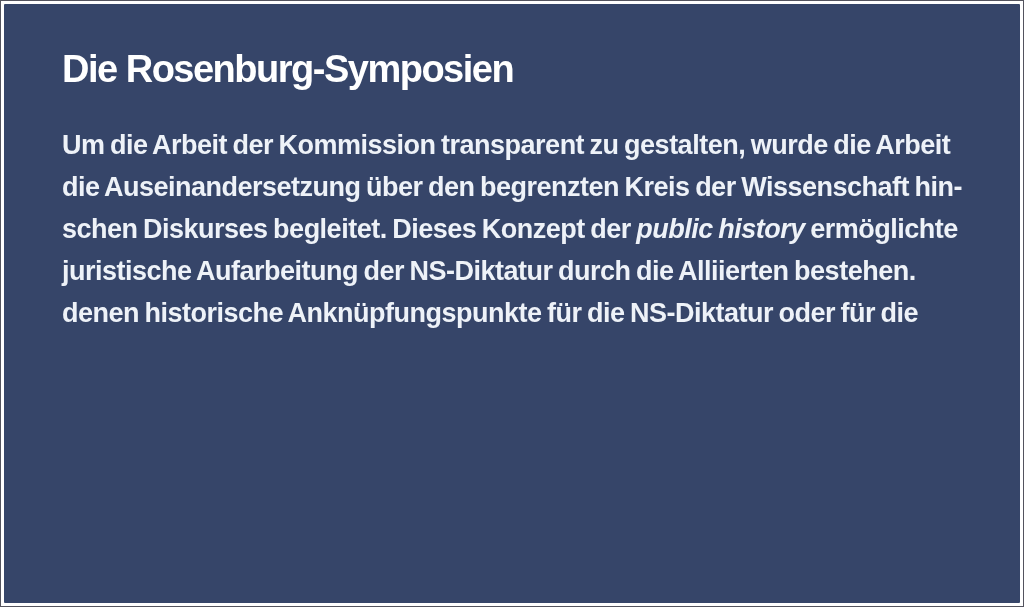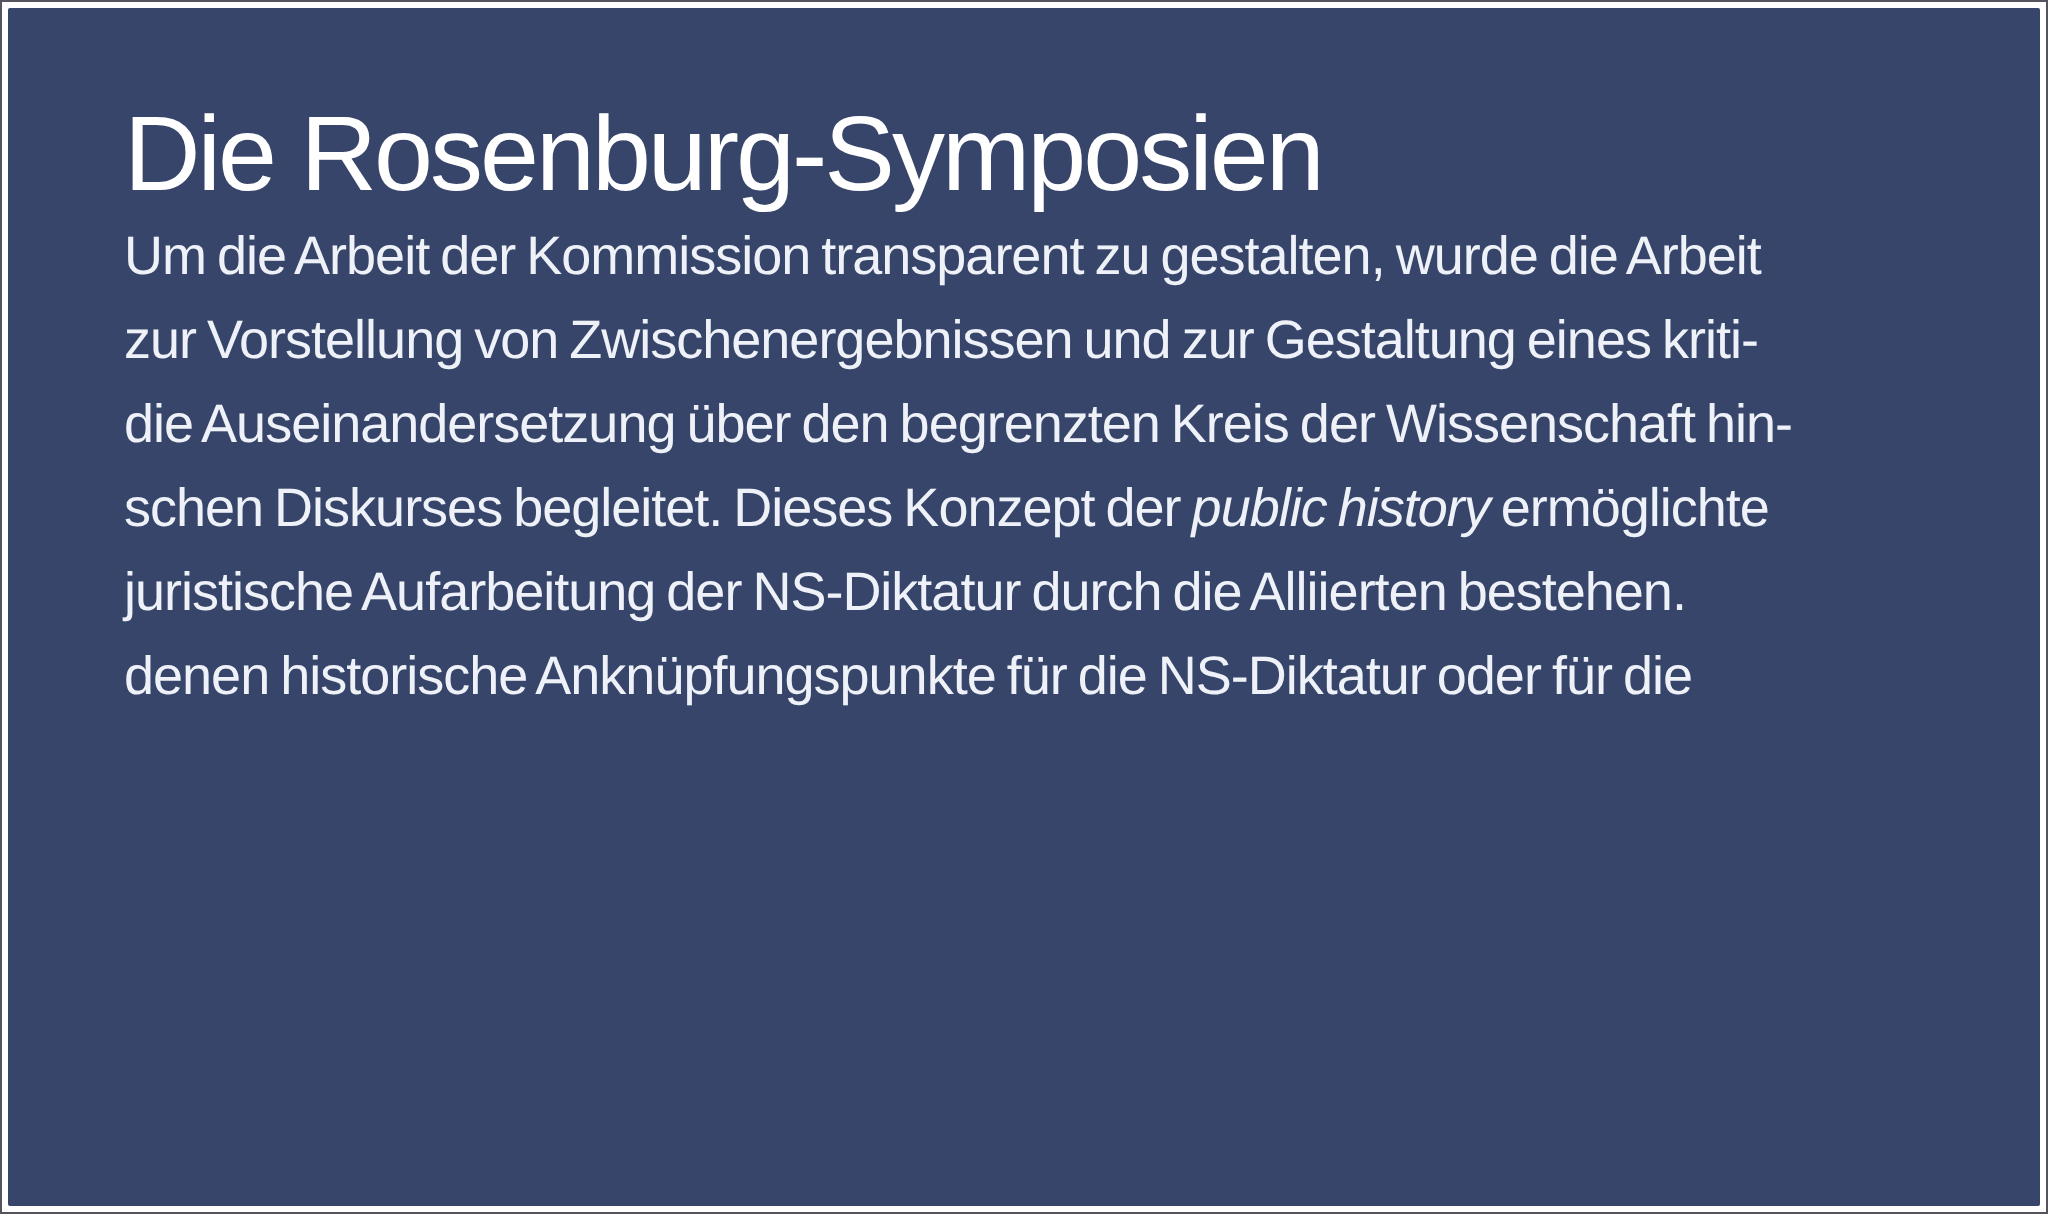--- a/index.html
+++ b/index.html
@@ -26,50 +26,50 @@
   .panel {
     width: 100%;
     height: 100%;
     background: var(--panel_bg);
     padding: 44px 0 0 58px;
     overflow: hidden;
     border-radius: 1px;
   }
   .title {
     color: var(--title_color);
-    font-size: 53px;
-    font-weight: 400;
+    font-size: 38px;
+    font-weight: 700;
     letter-spacing: -1.5px;
     line-height: 1.12;
     white-space: nowrap;
   }
   .body-text {
+    margin-top: 33px;
     color: var(--body_color);
     font-size: 27px;
-    font-weight: 400;
+    font-weight: 700;
     letter-spacing: -0.5px;
     word-spacing: -1.5px;
     line-height: 42px;
   }
   .line {
     display: block;
     white-space: nowrap;
   }
   .line em {
     font-style: italic;
   }
 </style>
 </head>
 <body>
 
 <div class="frame">
   <section class="panel">
     <h1 class="title">Die Rosenburg-Symposien</h1>
     <p class="body-text">
       <span class="line">Um die Arbeit der Kommission transparent zu gestalten, wurde die Arbeit</span>
-      <span class="line">zur Vorstellung von Zwischenergebnissen und zur Gestaltung eines kriti-</span>
       <span class="line">die Auseinandersetzung über den begrenzten Kreis der Wissenschaft hin-</span>
       <span class="line"><span>schen Diskurses begleitet. Dieses Konzept der </span><em>public history</em><span> ermöglichte</span></span>
       <span class="line">juristische Aufarbeitung der NS-Diktatur durch die Alliierten bestehen.</span>
       <span class="line">denen historische Anknüpfungspunkte für die NS-Diktatur oder für die</span>
     </p>
   </section>
 </div>
 
 </body></html>

